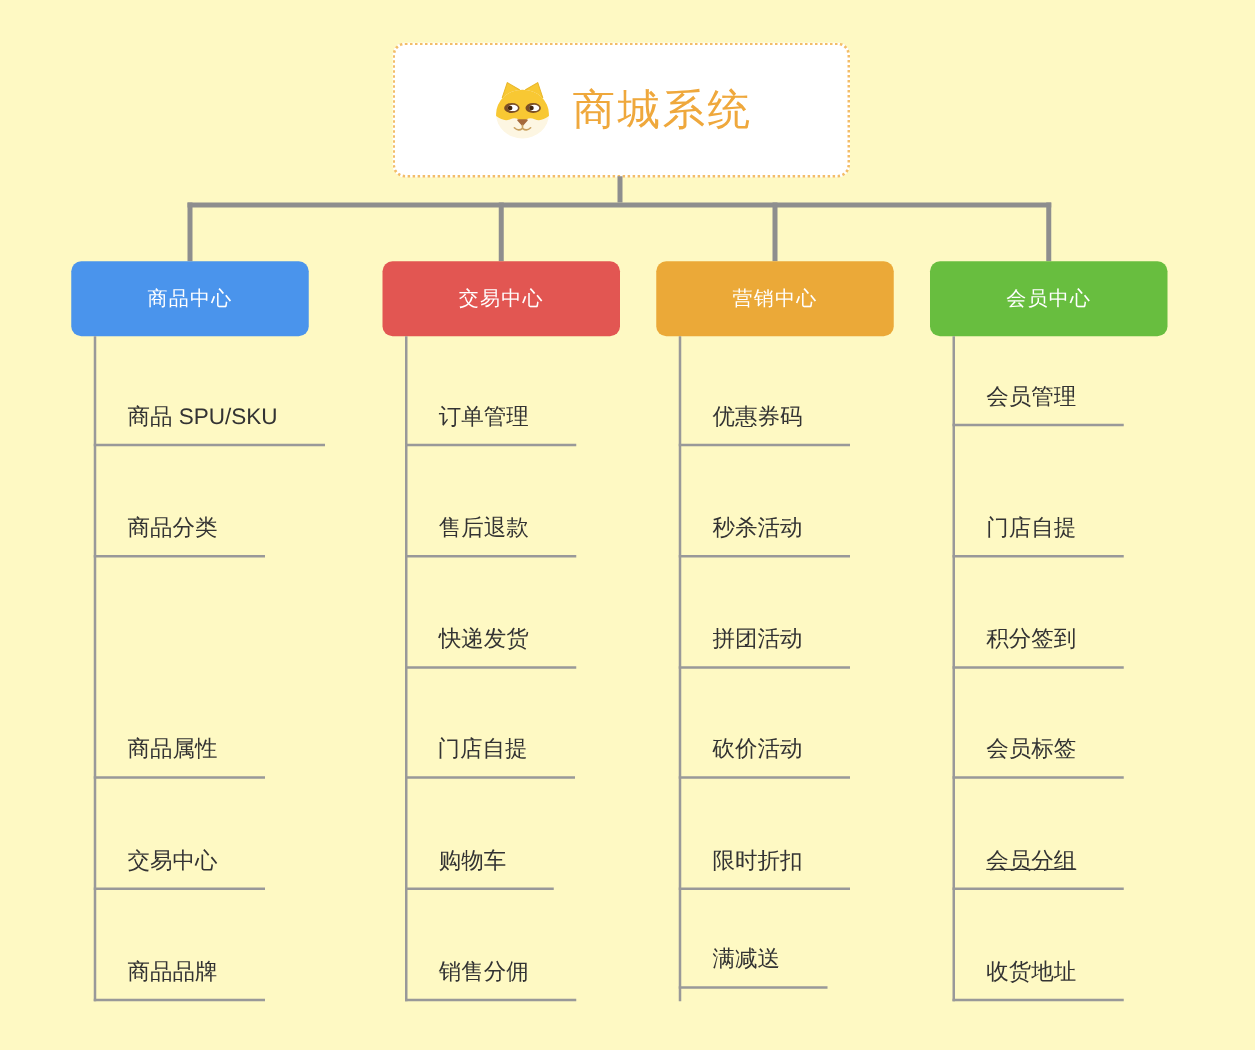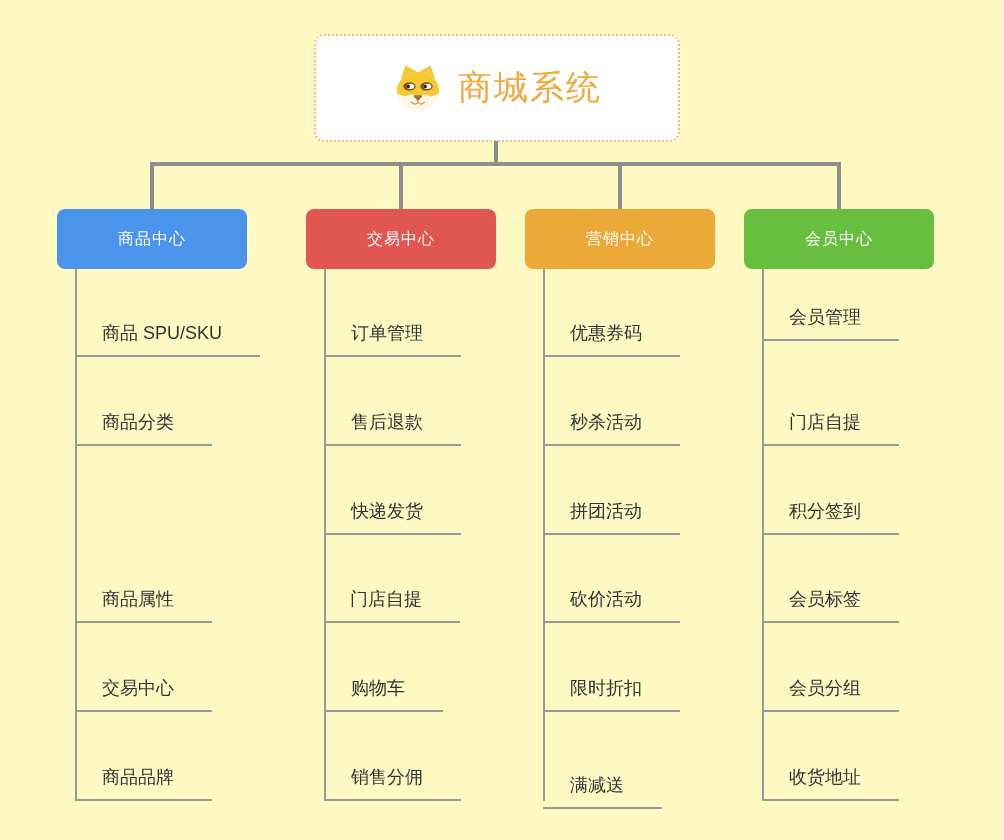--- a/index.html
+++ b/index.html
@@ -125,30 +125,30 @@
       <div class="branch-node" style="left: 525px; background: rgb(235, 169, 56);">
         <span>营销中心</span>
       </div>
       <div class="leaf-col" style="left: 543px;">
         <div class="spine"></div>
         <div class="leaf" style="top: 47px;">优惠券码</div>
         <div class="leaf" style="top: 136px;">秒杀活动</div>
         <div class="leaf" style="top: 225px;">拼团活动</div>
         <div class="leaf" style="top: 313px;">砍价活动</div>
         <div class="leaf" style="top: 402px;">限时折扣</div>
-        <div class="leaf" style="top: 499px;">满减送</div>
+        <div class="leaf" style="top: 481px;">满减送</div>
       </div>
       <div class="drop" style="left: 837px;"></div>
       <div class="branch-node" style="left: 744px; background: rgb(104, 190, 63);">
         <span>会员中心</span>
       </div>
       <div class="leaf-col" style="left: 762px;">
         <div class="spine"></div>
         <div class="leaf" style="top: 31px;">会员管理</div>
         <div class="leaf" style="top: 136px;">门店自提</div>
         <div class="leaf" style="top: 225px;">积分签到</div>
         <div class="leaf" style="top: 313px;">会员标签</div>
-        <div class="leaf" style="top: 402px;">会员分组</div>
+        <div class="leaf" style="top: 402px; text-decoration: underline;">会员分组</div>
         <div class="leaf" style="top: 491px;">收货地址</div>
       </div>
     </div>
 
 </div>
 
 </body></html>

